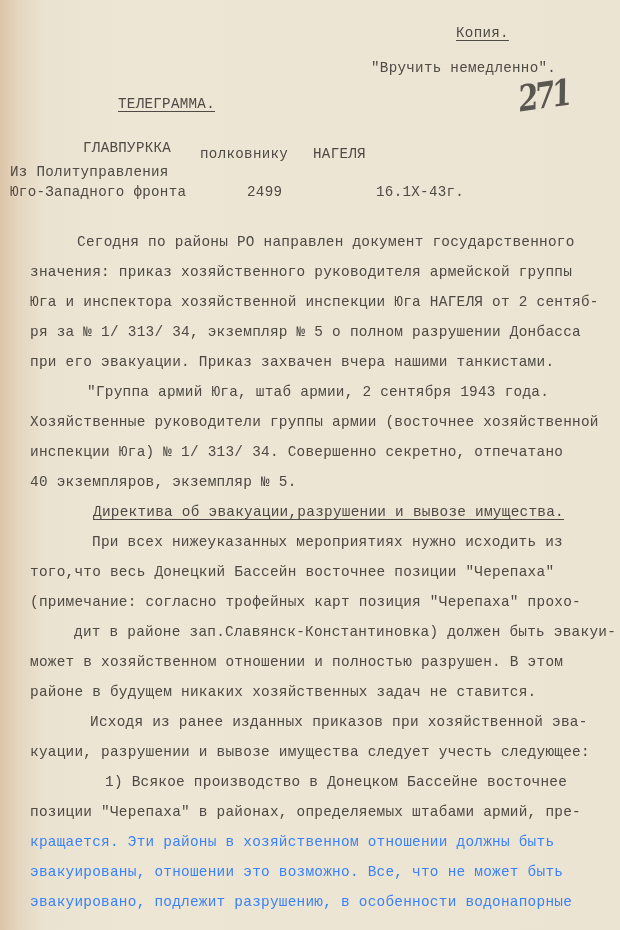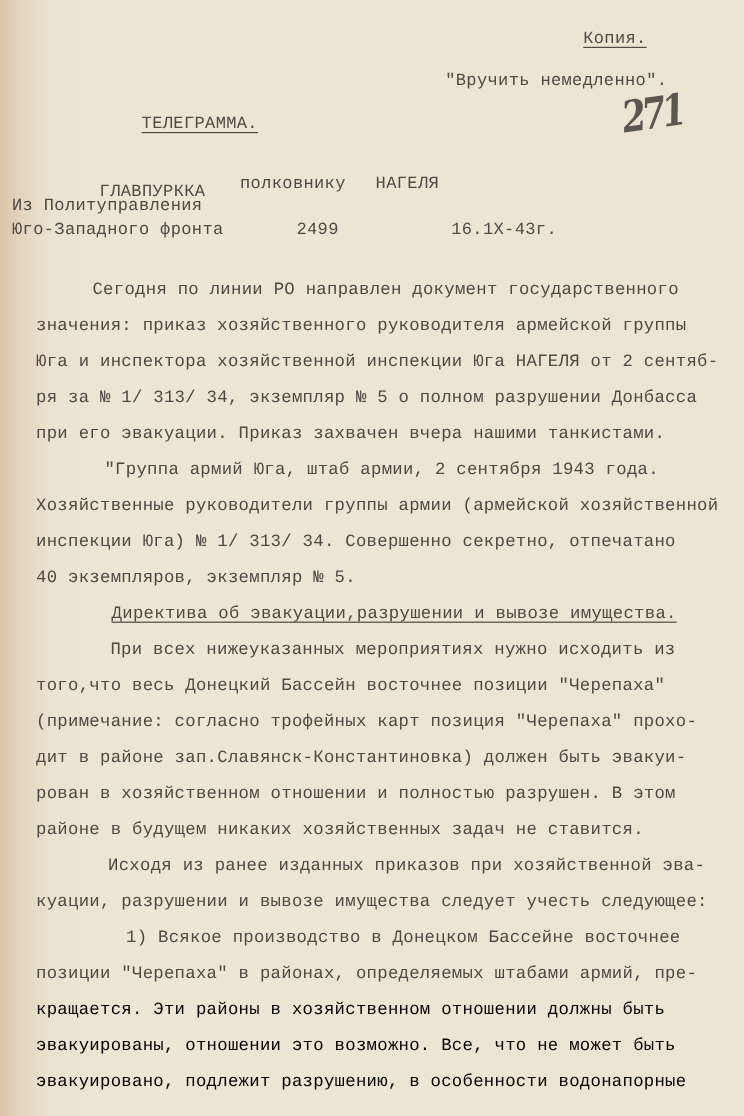--- a/index.html
+++ b/index.html
@@ -12,58 +12,58 @@
   }
   .page { position: absolute; inset: 0; }
   .abs { position: absolute; white-space: nowrap; font-size: 14.2px; letter-spacing: 0.3px; }
   .u { text-decoration: underline; text-underline-offset: 3px; }
   .hand {
     position: absolute; left: 512px; top: 74px;
     font-family: "DejaVu Serif", serif; font-style: italic; font-weight: bold;
     font-size: 36px; color: #5a5650; transform: rotate(-8deg) scaleX(0.8); letter-spacing: -4px;
   }
   .line { position: absolute; left: 30px; white-space: nowrap; font-size: 14.4px; letter-spacing: 0.25px; color: #4d4943; }
-  .faded { color: #000000; }
+  .faded { color: #3b82f6; }
 </style>
 </head>
 <body>
 
 <div class="page">
 
-  <span class="abs u" style="left:456px; top:25px;margin-left:30px;">Копия.</span>
+  <span class="abs u" style="left:456px; top:25px;">Копия.</span>
   <span class="abs" style="left:371px; top:60px;">"Вручить немедленно".</span>
   <span class="hand">271</span>
 
   <span class="abs u" style="left:118px; top:96px;">ТЕЛЕГРАММА.</span>
 
-  <span class="abs" style="left:83px; top:152px;">ГЛАВПУРККА</span>
+  <span class="abs" style="left:83px; top:140px;">ГЛАВПУРККА</span>
   <span class="abs" style="left:200px; top:146px;">полковнику</span>
   <span class="abs" style="left:313px; top:146px;">НАГЕЛЯ</span>
 
   <span class="abs" style="left:10px; top:164px;">Из Политуправления</span>
   <span class="abs" style="left:10px; top:184px;">Юго-Западного фронта</span>
   <span class="abs" style="left:247px; top:184px;">2499</span>
   <span class="abs" style="left:376px; top:184px;">16.1Х-43г.</span>
 
   <div>
-    <span class="line" style="left:77px; top:234px;">Сегодня по линии РО направлен документ государственного</span>
+    <span class="line" style="left:77px; top:234px;">Сегодня по районы РО направлен документ государственного</span>
     <span class="line" style="top:264px;">значения: приказ хозяйственного руководителя армейской группы</span>
     <span class="line" style="top:294px;">Юга и инспектора хозяйственной инспекции Юга  НАГЕЛЯ от 2 сентяб-</span>
     <span class="line" style="top:324px;">ря  за № 1/ 313/ 34, экземпляр № 5 о полном разрушении Донбасса</span>
     <span class="line" style="top:354px;">при его эвакуации. Приказ захвачен вчера нашими танкистами.</span>
     <span class="line" style="left:87px; top:384px;">"Группа армий Юга, штаб армии, 2 сентября 1943 года.</span>
-    <span class="line" style="top:414px;">Хозяйственные руководители группы армии (армейской хозяйственной</span>
+    <span class="line" style="top:414px;">Хозяйственные руководители группы армии (восточнее хозяйственной</span>
     <span class="line" style="top:444px;">инспекции Юга)  № 1/ 313/ 34. Совершенно секретно, отпечатано</span>
     <span class="line" style="top:474px;">40 экземпляров, экземпляр № 5.</span>
     <span class="line u" style="left:93px; top:504px;">Директива об эвакуации,разрушении и вывозе имущества.</span>
     <span class="line" style="left:92px; top:534px;">При всех нижеуказанных мероприятиях нужно исходить из</span>
     <span class="line" style="top:564px;">того,что весь Донецкий Бассейн восточнее позиции "Черепаха"</span>
     <span class="line" style="top:594px;">(примечание: согласно трофейных карт позиция "Черепаха" прохо-</span>
-    <span class="line" style="top:624px;">дит в районе зап.Славянск-Константиновка)  должен быть эвакуи-</span>
-    <span class="line" style="top:654px;">рован в хозяйственном отношении и полностью разрушен. В этом</span>
+    <span class="line" style="top:624px;margin-left:44px;">дит в районе зап.Славянск-Константиновка)  должен быть эвакуи-</span>
+    <span class="line" style="top:654px;">может в хозяйственном отношении и полностью разрушен. В этом</span>
     <span class="line" style="top:684px;">районе в будущем никаких хозяйственных задач не ставится.</span>
     <span class="line" style="left:90px; top:714px;">Исходя из ранее изданных приказов при хозяйственной эва-</span>
     <span class="line" style="top:744px;">куации, разрушении и вывозе имущества следует учесть следующее:</span>
     <span class="line" style="left:105px; top:774px;">1) Всякое производство в Донецком Бассейне восточнее</span>
     <span class="line" style="top:804px;">позиции "Черепаха" в районах, определяемых штабами армий, пре-</span>
     <span class="line faded" style="top:834px;">кращается. Эти районы в хозяйственном отношении должны быть</span>
     <span class="line faded" style="top:864px;">эвакуированы, отношении это возможно. Все, что не может  быть</span>
     <span class="line faded" style="top:894px;">эвакуировано, подлежит разрушению, в особенности водонапорные</span>
   </div>
 </div>

